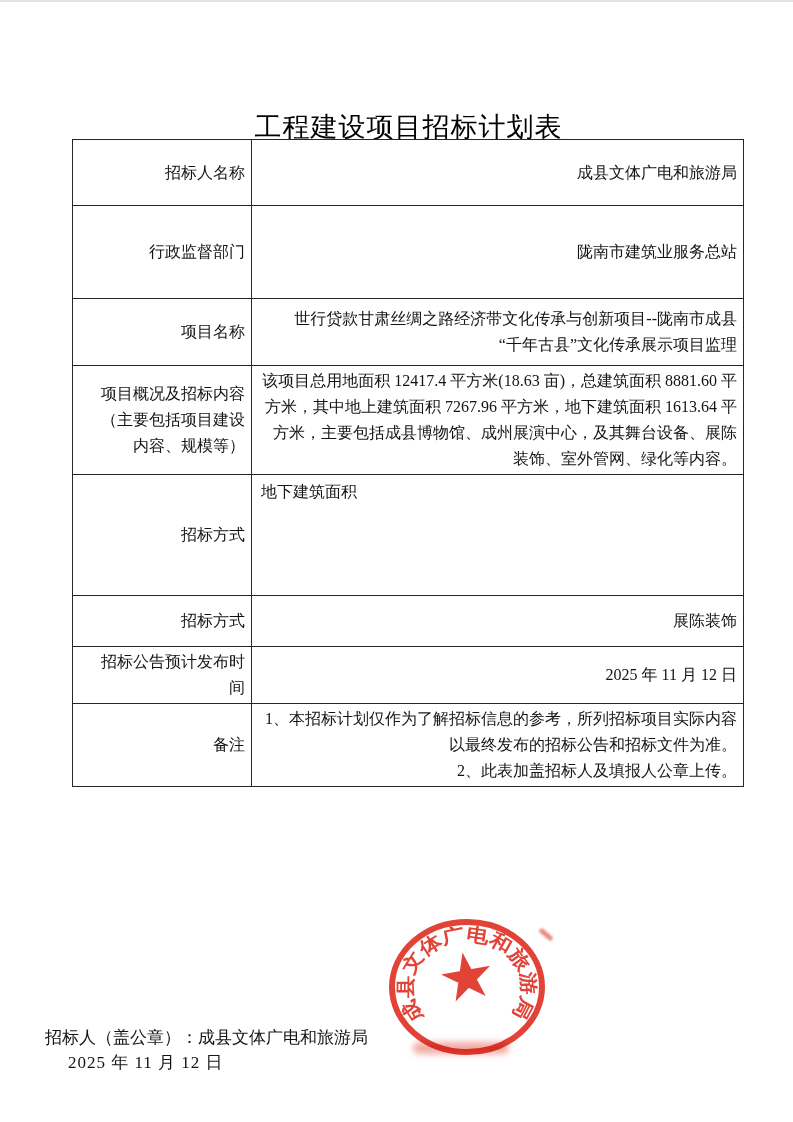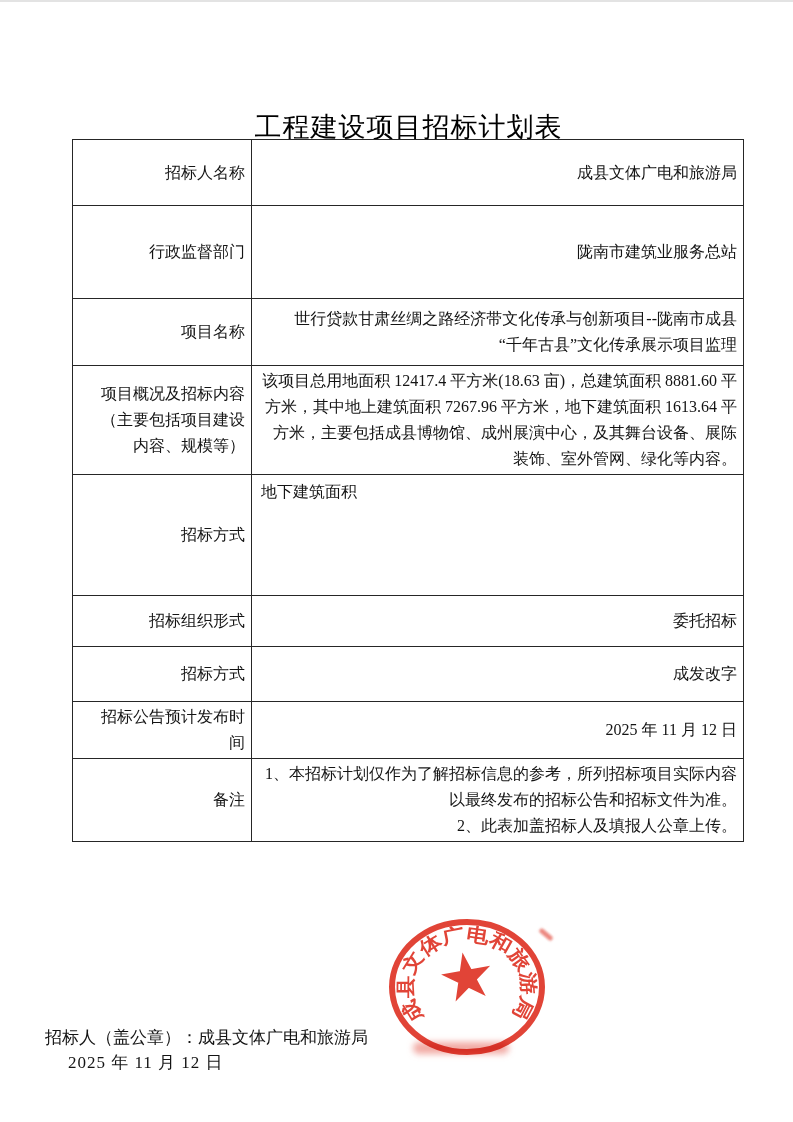--- a/index.html
+++ b/index.html
@@ -116,26 +116,22 @@
           <td class="lbl">项目概况及招标内容
 （主要包括项目建设
 内容、规模等）</td>
           <td class="val">该项目总用地面积 12417.4 平方米(18.63 亩)，总建筑面积 8881.60 平方米，其中地上建筑面积 7267.96 平方米，地下建筑面积 1613.64 平方米，主要包括成县博物馆、成州展演中心，及其舞台设备、展陈装饰、室外管网、绿化等内容。</td>
         </tr>
         <tr>
           <td class="lbl">招标方式</td>
           <td class="val">地下建筑面积</td>
         </tr>
         <tr>
-          <td class="lbl">招标组织形式</td>
-          <td class="val">委托招标</td>
-        </tr>
-        <tr>
           <td class="lbl">招标方式</td>
-          <td class="val">成发改字</td>
+          <td class="val">展陈装饰</td>
         </tr>
         <tr>
           <td class="lbl">招标公告预计发布时
 间</td>
           <td class="val">2025 年 11 月 12 日</td>
         </tr>
         <tr>
           <td class="lbl">备注</td>
           <td class="val">1、本招标计划仅作为了解招标信息的参考，所列招标项目实际内容以最终发布的招标公告和招标文件为准。
 2、此表加盖招标人及填报人公章上传。</td>

